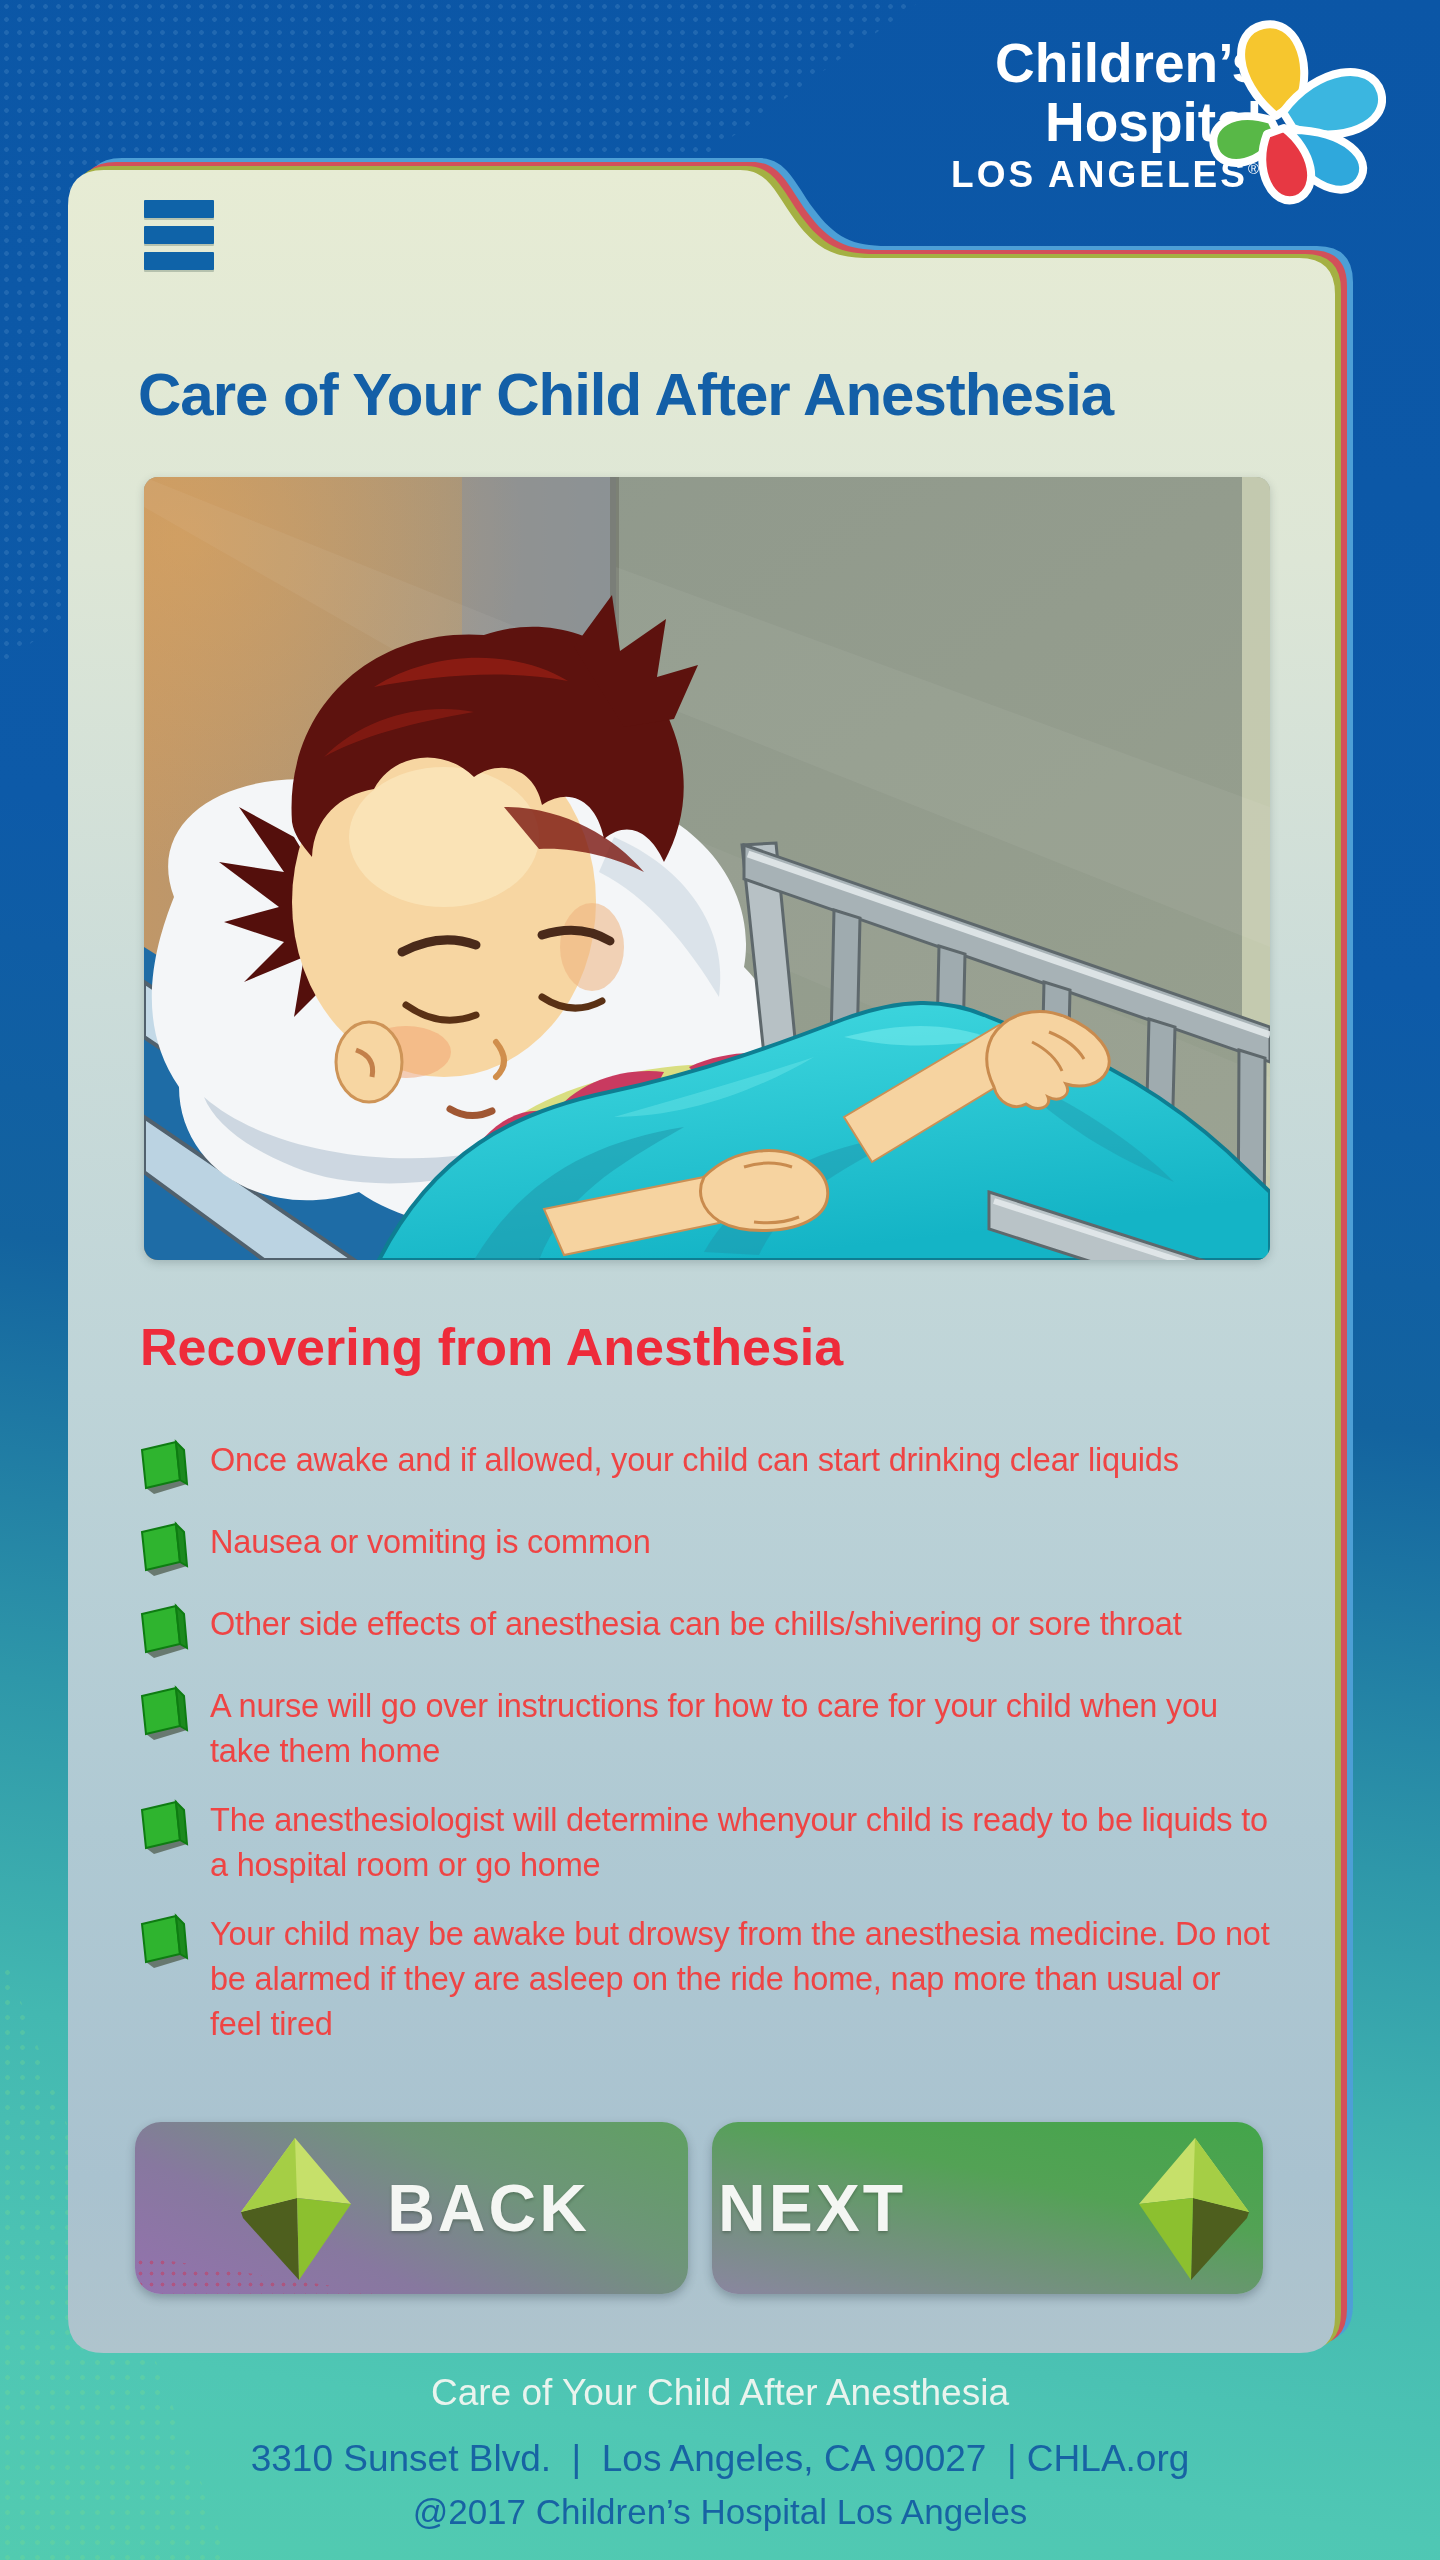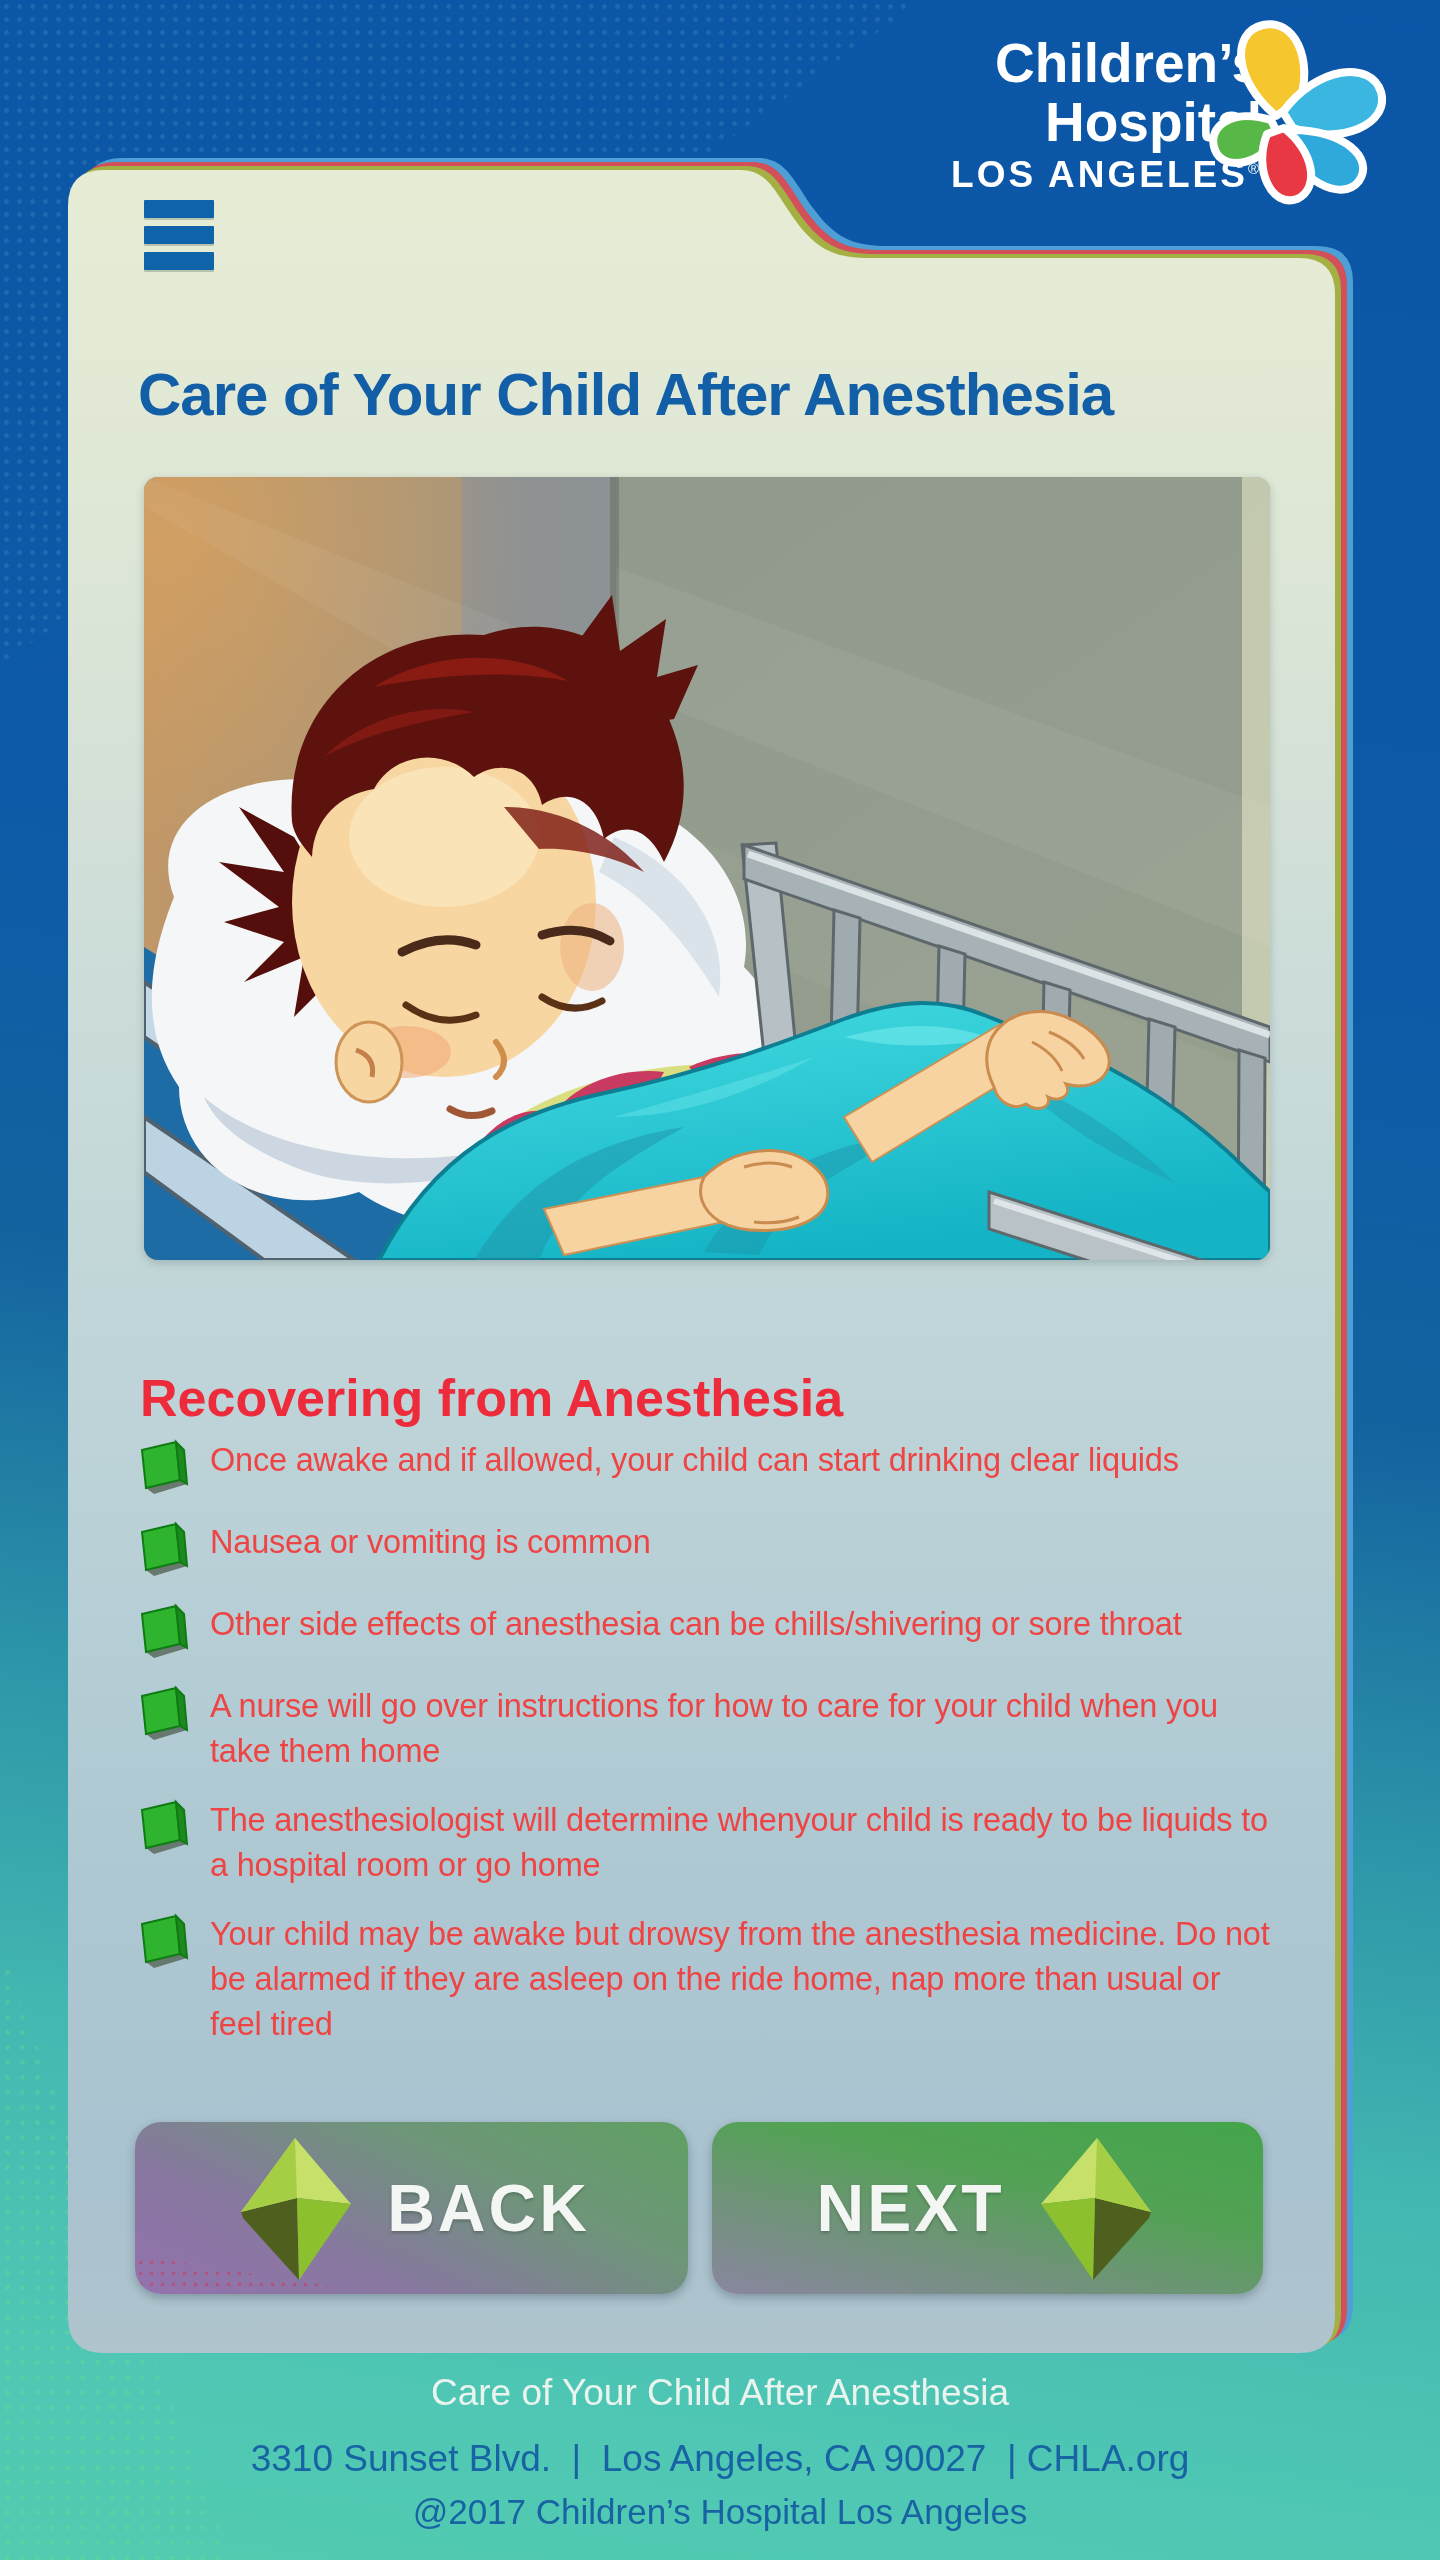--- a/index.html
+++ b/index.html
@@ -24,31 +24,31 @@
   .logo-line3{font-size:37px;font-weight:bold;letter-spacing:3px;margin-top:6px;white-space:nowrap;}
   .logo-line3 sup{font-size:15px;font-weight:normal;}
   .butterfly{position:absolute;right:-16px;top:-12px;}
   
   .card-shape{position:absolute;left:44px;top:140px;pointer-events:none;}
   .card-content{position:absolute;left:68px;top:170px;width:1267px;height:2183px;}
   .hamburger{position:absolute;left:76px;top:30px;width:70px;height:75px;cursor:pointer;}
   .hamburger .bar{height:18px;background:#0F63A8;margin-bottom:8px;border-radius:1px;box-shadow:0 2px 0 rgba(40,70,60,.25);}
   .page-title{position:absolute;left:70px;top:150px;width:1130px;font-size:60px;font-weight:bold;color:#135FA7;letter-spacing:-1px;}
   .illus-wrap{position:absolute;left:76px;top:307px;width:1126px;height:783px;border-radius:14px;overflow:hidden;box-shadow:0 3px 8px rgba(60,80,80,.25);}
-  .section-heading{position:absolute;left:72px;top:1155px;font-size:52px;font-weight:bold;color:#EE2B3A;}
+  .section-heading{position:absolute;left:72px;top:1104px;font-size:52px;font-weight:bold;color:#EE2B3A;}
   .bullets{position:absolute;left:72px;top:1268px;width:1130px;list-style:none;margin:0;padding:0;}
   .bullets li{display:flex;align-items:flex-start;gap:20px;margin-bottom:24px;}
   .bullets .cube{flex:0 0 auto;margin-top:0px;}
   .bullets .btxt{font-size:32.5px;line-height:45px;color:#ef4444;letter-spacing:-0.2px;}
   .btn-row{position:absolute;left:0;top:1952px;width:100%;height:172px;padding-left:40px;}
   .btn{position:absolute;height:172px;border-radius:26px;border:none;display:flex;align-items:center;justify-content:center;gap:30px;cursor:pointer;box-shadow:0 4px 10px rgba(30,50,60,.3);}
   .btn-back{left:67px;width:553px;
     background:linear-gradient(205deg,#5FA062 0%,#6E9579 34%,#87789F 68%,#9472AE 100%);}
   .btn-next{left:644px;width:551px;
-    background:linear-gradient(193deg,#43A54A 0%,#53A255 38%,#6F9378 66%,#8A86A0 100%);}
+    background:linear-gradient(193deg,#43A54A 0%,#53A255 38%,#6F9378 66%,#8A86A0 100%);justify-content:space-between;}
   .btn-label{color:#F4F6F3;font-size:66px;font-weight:bold;letter-spacing:3px;text-shadow:0 2px 3px rgba(40,60,40,.35);}
   .btn .dotband{position:absolute;left:0;bottom:0;width:45%;height:28%;opacity:.5;pointer-events:none;
     background-image:radial-gradient(rgba(220,40,70,.8) 1.6px,transparent 2.2px);background-size:11px 11px;
     clip-path:polygon(0 100%,0 20%,100% 100%);border-radius:0 0 0 26px;}
   
   .footer{position:absolute;left:0;top:2372px;width:1440px;text-align:center;}
   .footer-line1{font-size:37px;color:#E9F4EE;}
   .footer-line2{font-size:37px;color:#1763A3;margin-top:24px;white-space:pre-wrap;}
   .footer-line3{font-size:35px;color:#1763A3;margin-top:12px;}
 </style>

